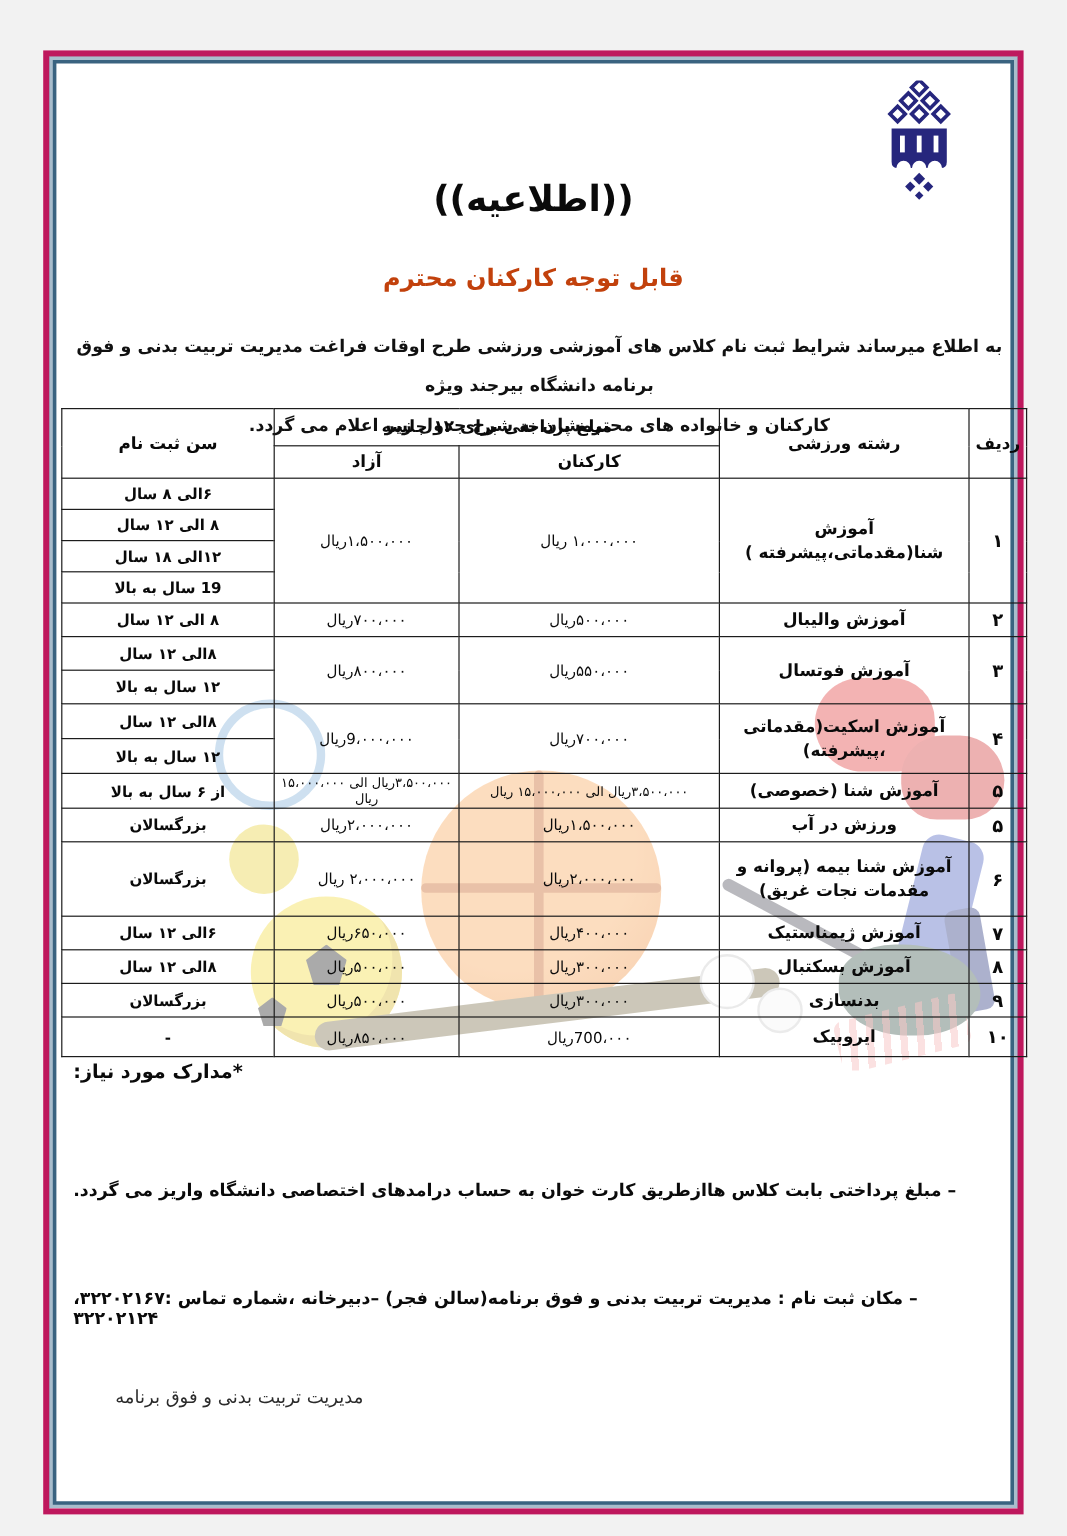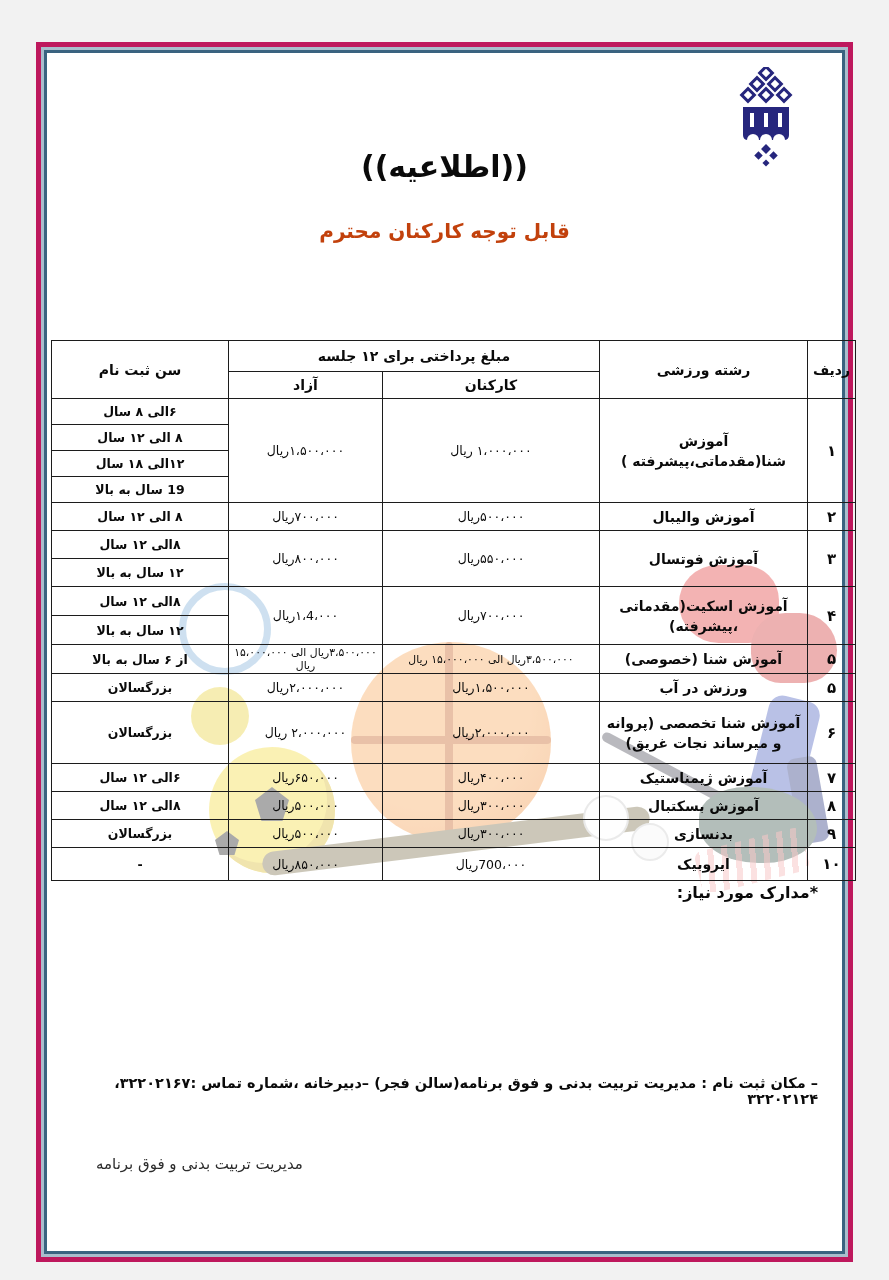--- a/index.html
+++ b/index.html
@@ -56,21 +56,21 @@
   table.fees th, table.fees td{border:1px solid #1c1c1c;padding:1px 3px;text-align:center;
      vertical-align:middle;color:#0a0a0a;background:transparent;overflow:hidden;}
   table.fees th{font-size:14px;font-weight:bold;}
   td.c-no{font-size:15px;font-weight:bold;}
   td.c-sport{font-size:14px;font-weight:bold;line-height:20px;}
   td.c-price{font-size:12.5px;font-weight:normal;}
   td.c-price.long{font-size:10.8px;}
   td.c-age{font-size:12.5px;font-weight:bold;}
 
   
-  .note{position:absolute;right:30px;left:20px;text-align:right;direction:rtl;
+  .note{position:absolute;right:30px;left:20px;text-align:left;direction:rtl;
         font-weight:bold;color:#0a0a0a;font-size:14.5px;}
   .note-heading{top:836px;font-size:16px;}
   .note-1{top:886px;}
   .note-2{top:938px;}
   .note-3{top:984px;}
   .note-4{top:1028px;}
   .note-5{top:1078px;}
   .footer-sign{position:absolute;left:55px;top:1108px;direction:rtl;
         font-size:15px;color:#2b2b2b;font-weight:normal;}
 </style>
@@ -101,20 +101,24 @@
           <rect x="26.5" y="78.5" width="7" height="7" transform="rotate(45 30 82)"></rect>
           <rect x="19.5" y="85.5" width="6" height="6" transform="rotate(45 22.5 88.5)"></rect>
           <rect x="34.5" y="85.5" width="6" height="6" transform="rotate(45 37.5 88.5)"></rect>
           <rect x="27.5" y="93.5" width="5" height="5" transform="rotate(45 30 96)"></rect>
         </g>
       </svg>
     </div>
 
     <div class="title">((اطلاعیه))</div>
     <div class="subtitle">قابل توجه کارکنان محترم</div>
+    <div class="intro">
+      <div>به اطلاع میرساند شرایط ثبت نام کلاس های آموزشی ورزشی طرح اوقات فراغت مدیریت تربیت بدنی و فوق برنامه دانشگاه بیرجند ویژه</div>
+      <div>کارکنان و خانواده های محترمشان به شرح  جدول زیر اعلام می گردد.</div>
+    </div>
 
     <div class="watermark">
       <div class="wm wm-ring"></div>
       <div class="wm wm-tennis"></div>
       <div class="wm wm-glove1"></div>
       <div class="wm wm-glove2"></div>
       <div class="wm wm-blue"></div>
       <div class="wm wm-navy"></div>
       <div class="wm wm-basketball"></div>
       <div class="wm wm-soccer"></div>
@@ -177,21 +181,21 @@
             <td class="c-price" rowspan="2">۸۰۰،۰۰۰ریال</td>
             <td class="c-age">۸الی ۱۲ سال</td>
           </tr>
           <tr style="height: 28px;">
             <td class="c-age">۱۲ سال به بالا</td>
           </tr>
           <tr style="height: 29px;">
             <td class="c-no" rowspan="2">۴</td>
             <td class="c-sport" rowspan="2">آموزش اسکیت(مقدماتی ،پیشرفته)</td>
             <td class="c-price" rowspan="2">۷۰۰،۰۰۰ریال</td>
-            <td class="c-price" rowspan="2">۱،4،۰۰۰ریال</td>
+            <td class="c-price" rowspan="2">9،۰۰۰،۰۰۰ریال</td>
             <td class="c-age">۸الی ۱۲ سال</td>
           </tr>
           <tr style="height: 29px;">
             <td class="c-age">۱۲ سال به بالا</td>
           </tr>
           <tr style="height: 28px;">
             <td class="c-no">۵</td>
             <td class="c-sport">آموزش شنا (خصوصی)</td>
             <td class="c-price long">۳،۵۰۰،۰۰۰ریال الی ۱۵،۰۰۰،۰۰۰ ریال</td>
             <td class="c-price long">۳،۵۰۰،۰۰۰ریال الی ۱۵،۰۰۰،۰۰۰ ریال</td>
@@ -199,21 +203,21 @@
           </tr>
           <tr style="height: 28px;">
             <td class="c-no">۵</td>
             <td class="c-sport">ورزش در آب</td>
             <td class="c-price">۱،۵۰۰،۰۰۰ریال</td>
             <td class="c-price">۲،۰۰۰،۰۰۰ریال</td>
             <td class="c-age">بزرگسالان</td>
           </tr>
           <tr style="height: 62px;">
             <td class="c-no">۶</td>
-            <td class="c-sport">آموزش شنا تخصصی (پروانه و میرساند نجات غریق)</td>
+            <td class="c-sport">آموزش شنا بیمه (پروانه و مقدمات نجات غریق)</td>
             <td class="c-price">۲،۰۰۰،۰۰۰ریال</td>
             <td class="c-price">۲،۰۰۰،۰۰۰ ریال</td>
             <td class="c-age">بزرگسالان</td>
           </tr>
           <tr style="height: 28px;">
             <td class="c-no">۷</td>
             <td class="c-sport">آموزش ژیمناستیک</td>
             <td class="c-price">۴۰۰،۰۰۰ریال</td>
             <td class="c-price">۶۵۰،۰۰۰ریال</td>
             <td class="c-age">۶الی ۱۲ سال</td>
@@ -236,17 +240,18 @@
             <td class="c-no">۱۰</td>
             <td class="c-sport">ایروبیک</td>
             <td class="c-price">700،۰۰۰ریال</td>
             <td class="c-price">۸۵۰،۰۰۰ریال</td>
             <td class="c-age">-</td>
           </tr>
         </tbody>
     </table>
 
     <div class="note note-heading">*مدارک مورد نیاز:</div>
+    <div class="note note-2">– مبلغ پرداختی بابت کلاس هاازطریق  کارت خوان به حساب درامدهای اختصاصی دانشگاه واریز می گردد.</div>
     <div class="note note-4">– مکان ثبت نام : مدیریت تربیت بدنی و فوق برنامه(سالن فجر)  –دبیرخانه ،شماره تماس :۳۲۲۰۲۱۶۷، ۳۲۲۰۲۱۲۴</div>
 
     <div class="footer-sign">مدیریت تربیت بدنی و فوق برنامه</div>
   </div>
 </div>
 
 </body></html>

